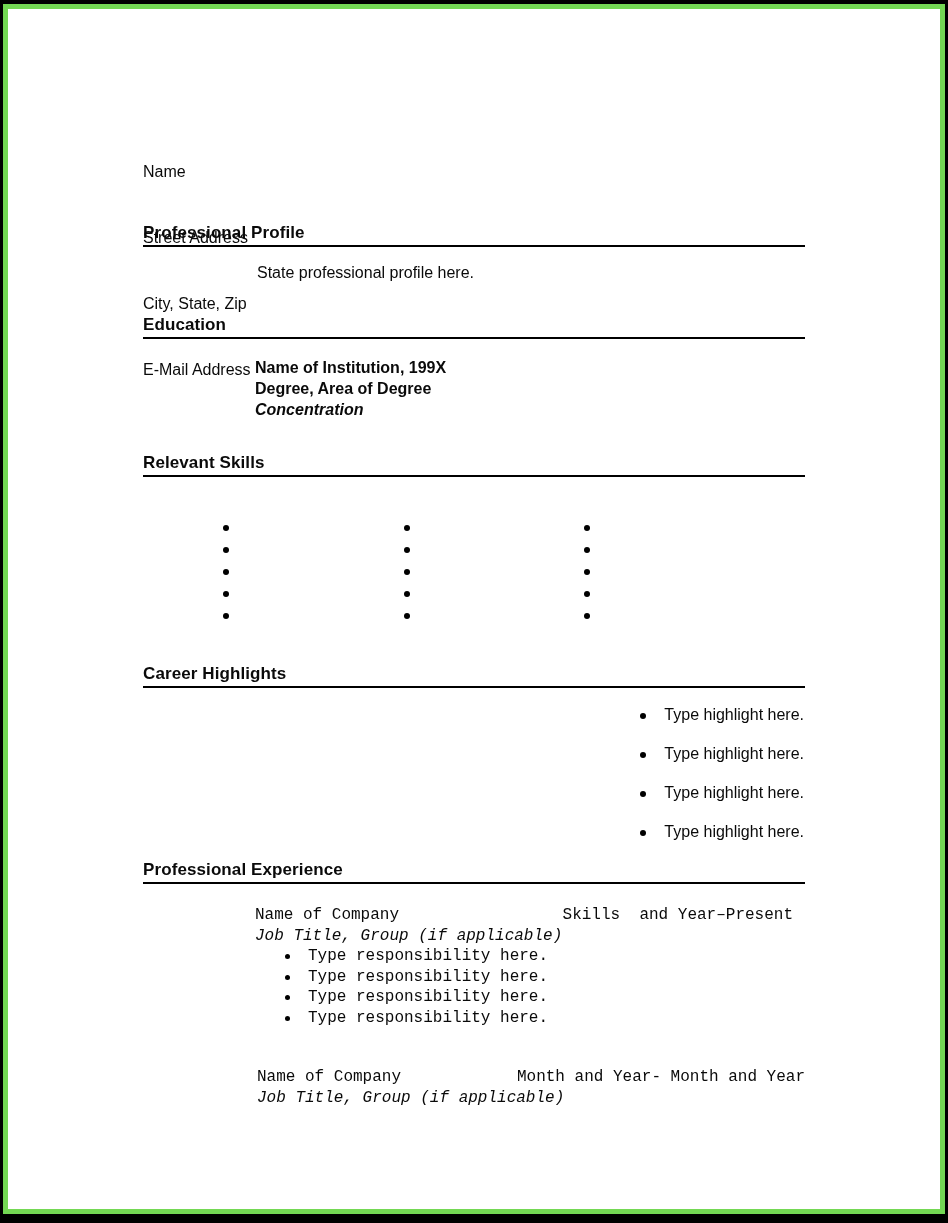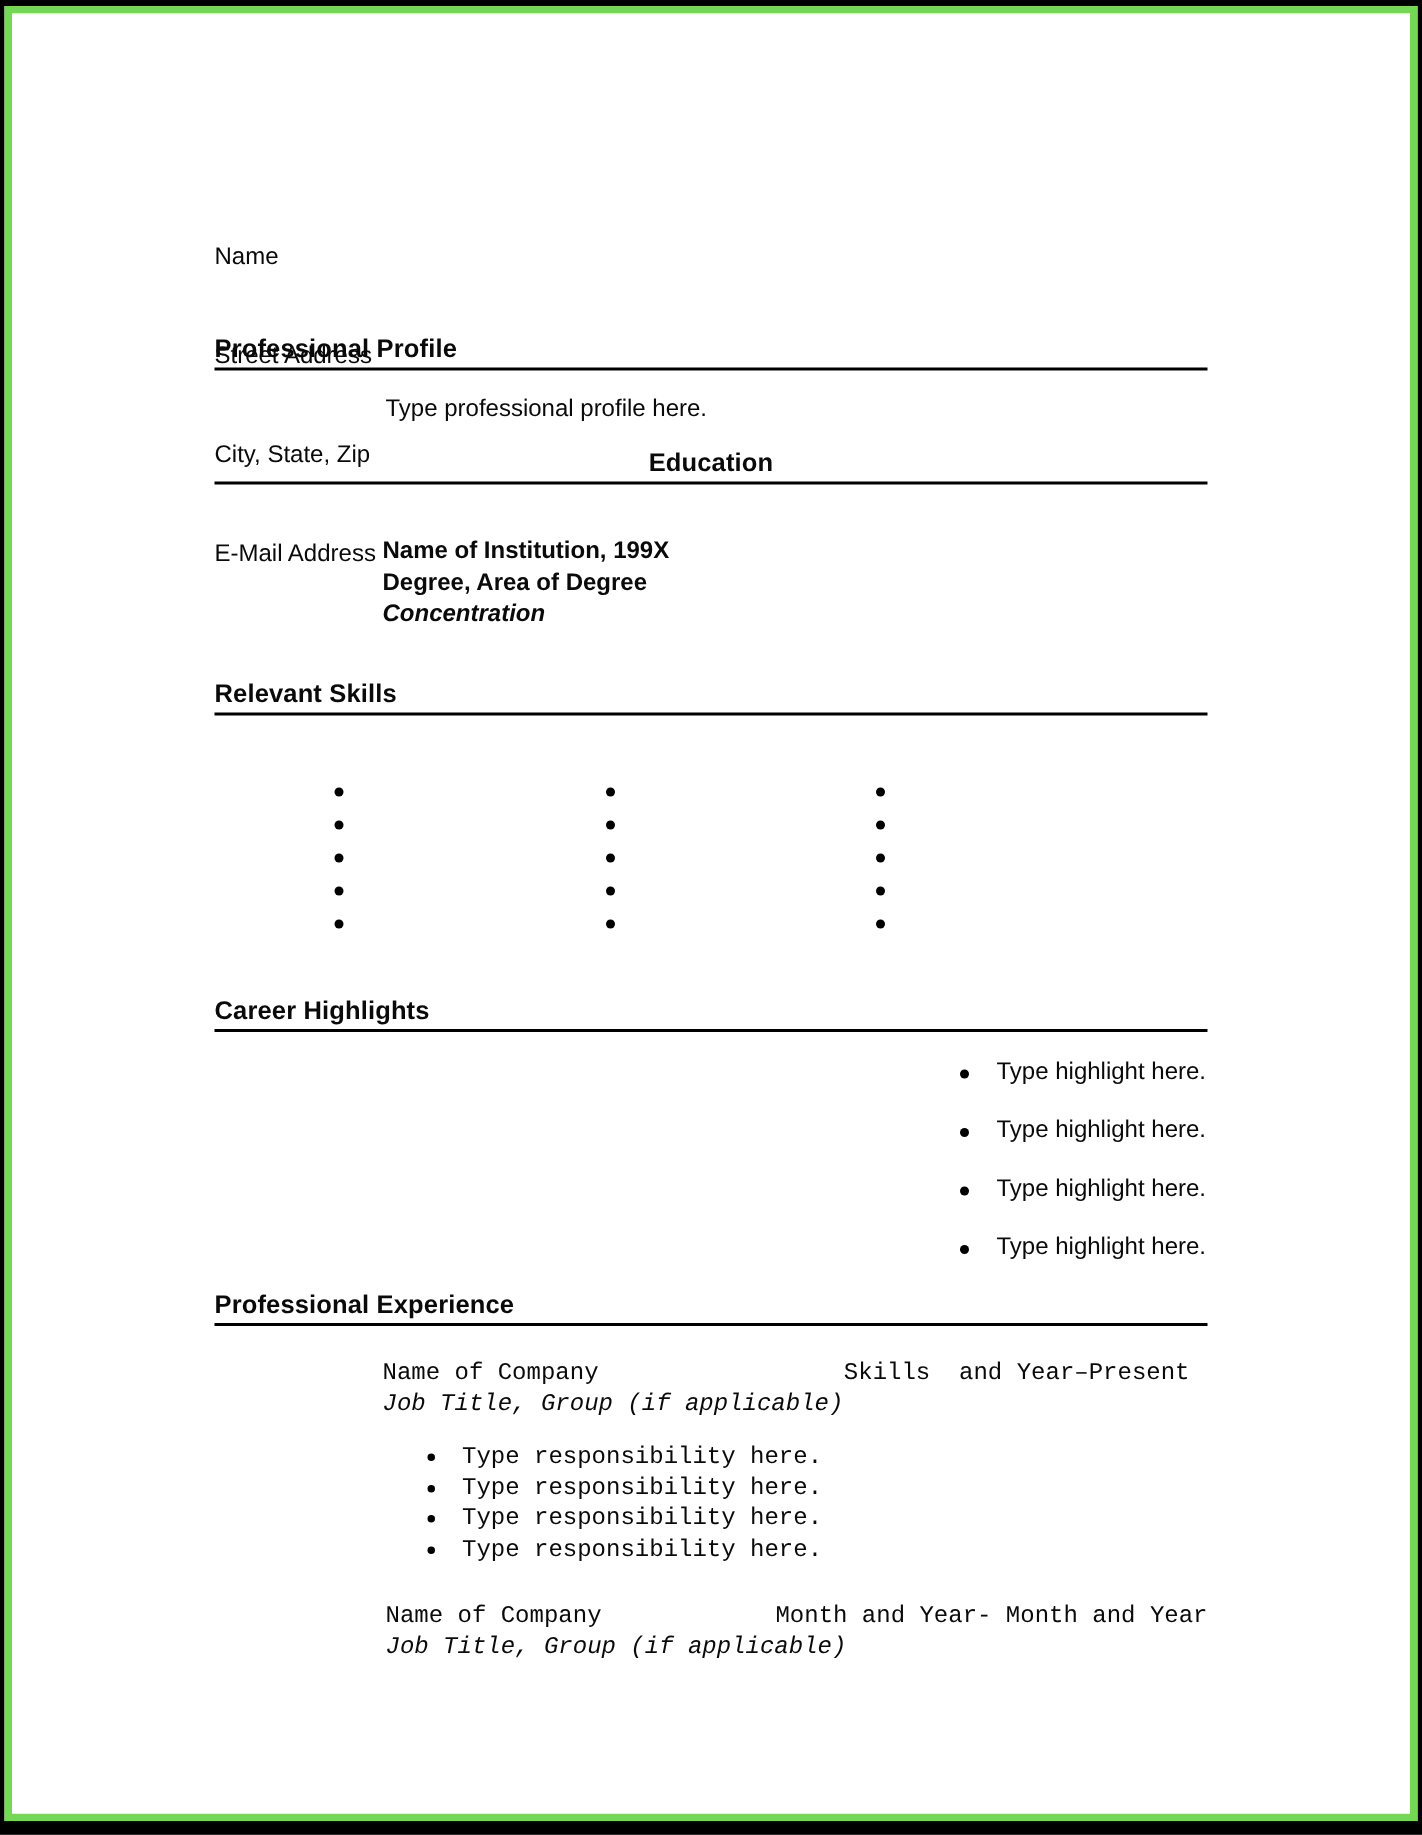--- a/index.html
+++ b/index.html
@@ -47,21 +47,21 @@
     left: 135px;
     width: 662px;
     font-size: 17px;
     font-weight: bold;
     line-height: 19px;
     padding-bottom: 3px;
     border-bottom: 2px solid #000000;
     letter-spacing: 0.1px;
   }
   .h-profile    { top: 214px; }
-  .h-education  { top: 290px; text-align: center; }
+  .h-education  { top: 306px; }
   .h-skills     { top: 444px; }
   .h-highlights { top: 655px; }
   .h-experience { top: 851px; }
 
   .body-text {
     font-size: 16px;
     line-height: 18px;
     white-space: pre-wrap;
   }
   .profile-body { left: 249px; top: 255px; }
@@ -94,21 +94,21 @@
   .exp-block { left: 135px; width: 662px; font-size: 16px; line-height: 21px; font-family: Liberation Mono, monospace; }
   .exp-1 { top: 896px; }
   .exp-2 { top: 1058px; }
   .exp-head { display: flex; }
   .exp-company { margin-left: 112px; }
   .exp-2 .exp-company { margin-left: 114px; }
   .exp-dates { margin-left: auto; white-space: pre-wrap; }
   .exp-1 .exp-dates { margin-right: 12px; }
   .exp-job { margin-left: 112px; font-style: italic; }
   .exp-2 .exp-job { margin-left: 114px; }
-  .resp-list { margin-top: 15px; }
+  .resp-list { margin-top: 0; }
   .resp-row { display: flex; align-items: flex-start; height: 20.6px; }
   .resp-row .dot { width: 5px; height: 5px; margin-left: 142px; margin-top: 7px; }
   .resp-text { margin-left: 18px; font-size: 16px; line-height: 19px; }
 </style>
 </head>
 <body>
 
 <div class="canvas">
   <div class="green-frame">
     <div class="page">
@@ -116,21 +116,21 @@
       <div class="abs heading h-profile">
         <span>Professional Profile</span>
       </div>
 
       <div class="abs contact">
         <div>Name</div>
         <div>Street Address</div>
         <div>City, State, Zip</div>
         <div>E-Mail Address</div>
       </div>
-      <div class="abs body-text profile-body">Type professional profile here.</div>
+      <div class="abs body-text profile-body">State professional profile here.</div>
 
       <div class="abs heading h-education">
         <span>Education</span>
       </div>
       <div class="abs edu-block">
         <div>Name of Institution, 199X</div>
         <div>Degree, Area of Degree</div>
         <div class="italic">Concentration</div>
       </div>
 

